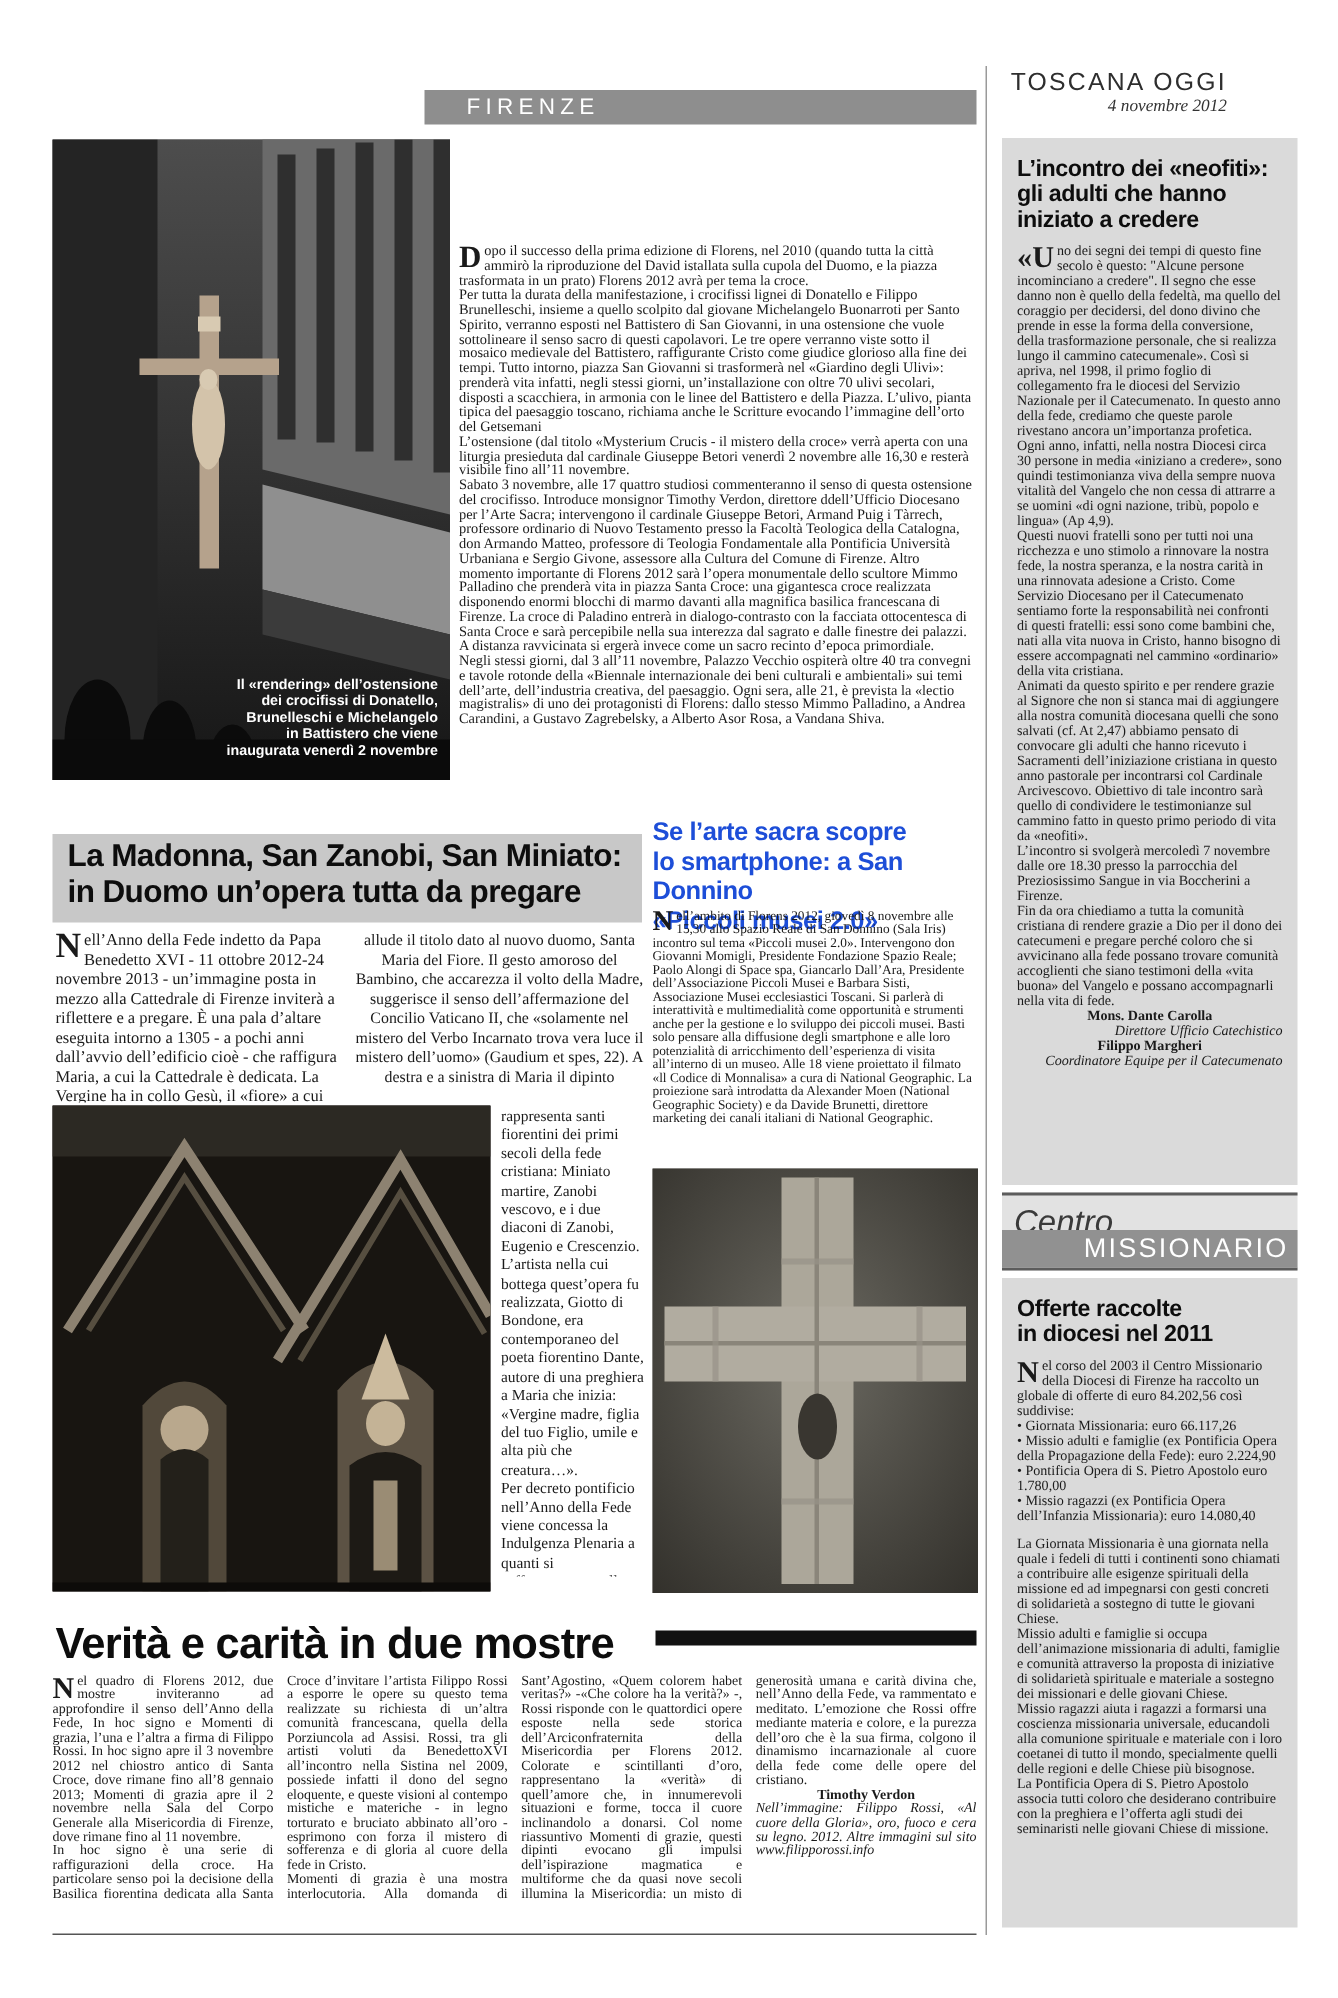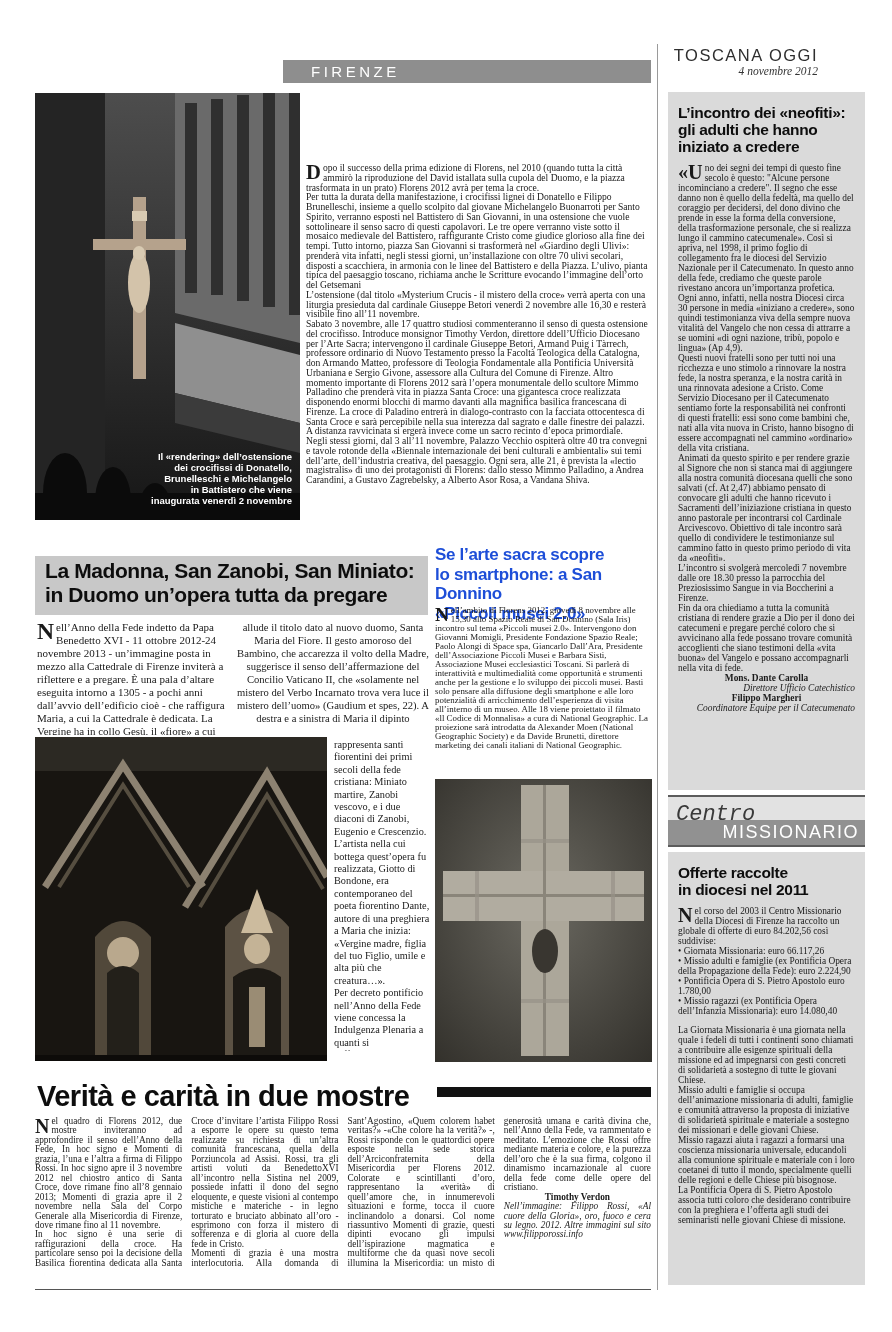--- a/index.html
+++ b/index.html
@@ -100,21 +100,21 @@
     font-family:"Liberation Sans",sans-serif; font-weight:bold;
     font-size:15.5px; line-height:17px; letter-spacing:-0.3px;
     white-space:pre-line; color:#0d0d0d; margin-bottom:8px;
   }
   .neofiti-body, .offerte-body { font-size:9.4px; line-height:10px; }
   .missionario-band {
     position:absolute; left:668px; top:795px; width:197px; height:52px;
     background:#e2e2e2; border-top:2px solid #5c5c5c; border-bottom:2px solid #5c5c5c;
   }
   .missionario-band .centro {
-    position:absolute; left:8px; top:5px; font-family:Liberation Mono, monospace;
+    position:absolute; left:8px; top:5px; font-family:Liberation Sans, sans-serif;
     font-style:italic; font-size:22px; color:#3a3a3a;
   }
   .missionario-band .strip {
     position:absolute; left:0; bottom:0; width:197px; height:25px; background:#919191;
     color:#fff; font-family:"Liberation Sans",sans-serif; font-size:18px;
     letter-spacing:1.5px; line-height:25px; text-align:right; padding-right:6px;
   }
   .offerte-box {
     position:absolute; left:668px; top:852px; width:197px; height:433px;
     background:#dadada; padding:12px 10px; overflow:hidden;

